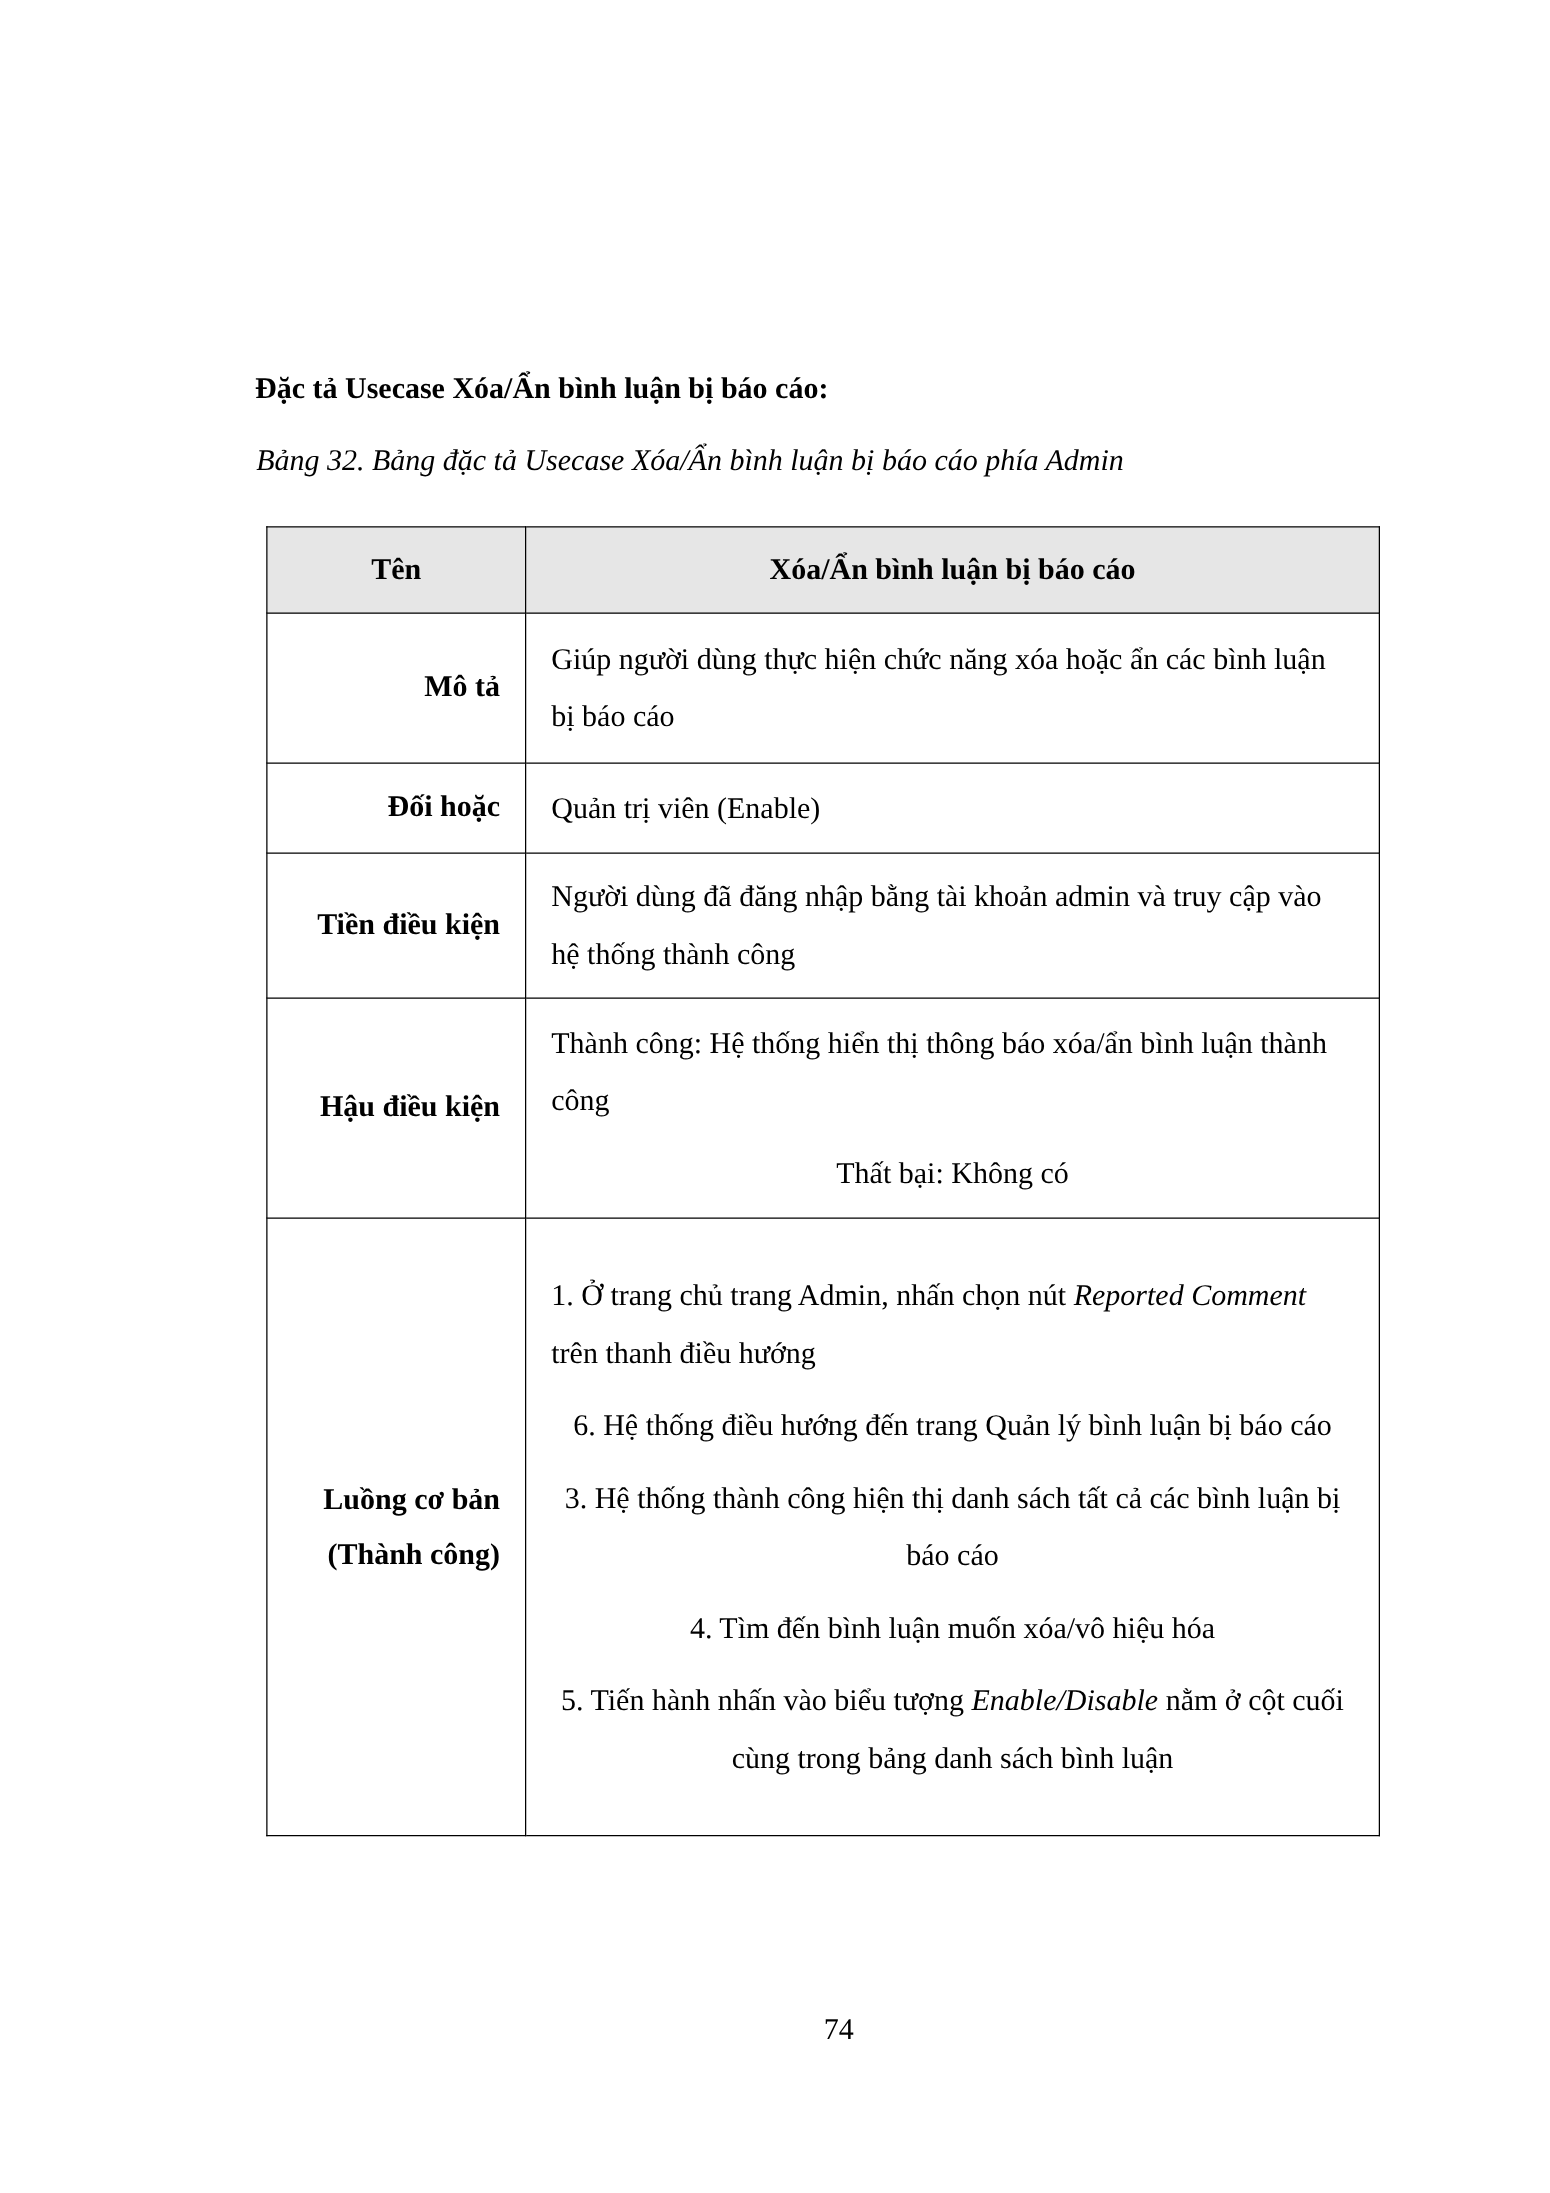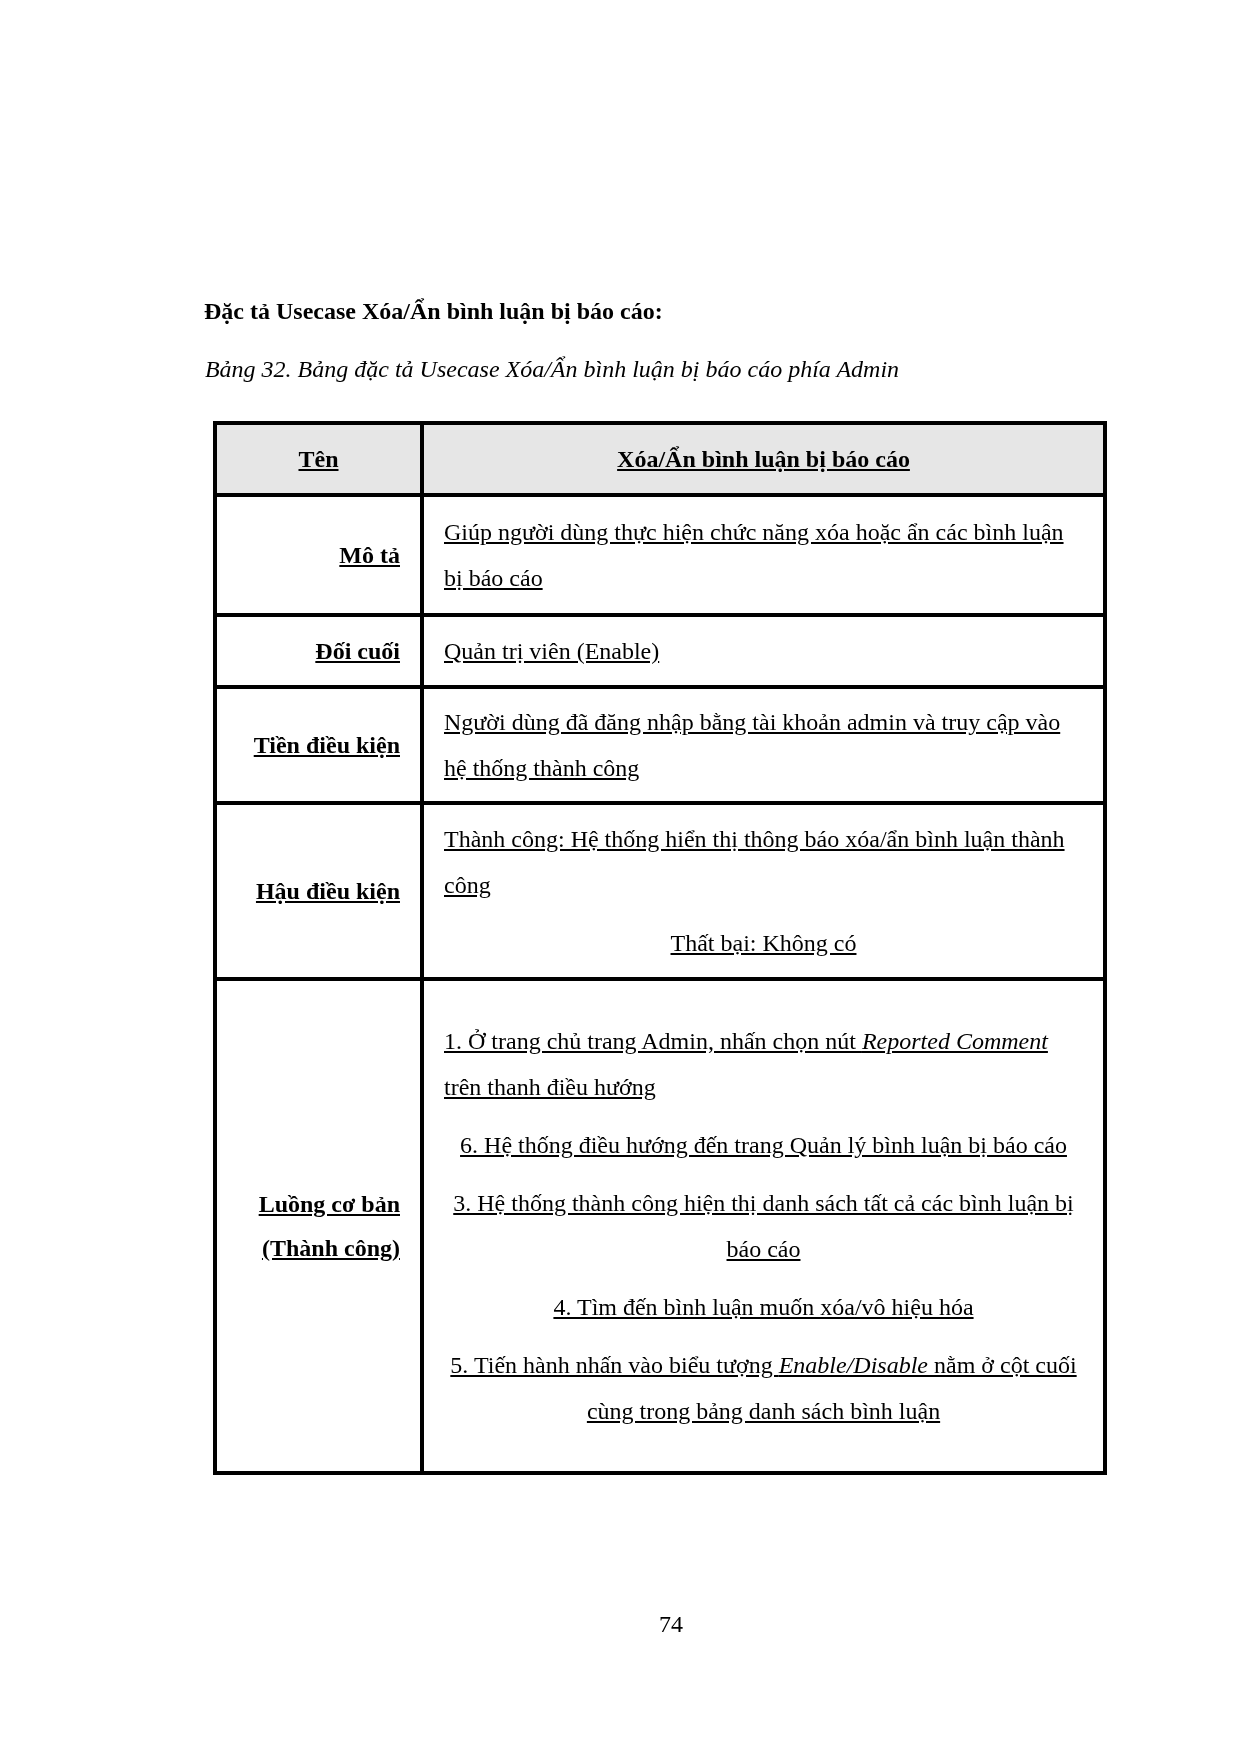--- a/index.html
+++ b/index.html
@@ -38,24 +38,23 @@
     table.spec {
       position: absolute;
       left: 213px;
       top: 421px;
       width: 890px;
       border-collapse: collapse;
       table-layout: fixed;
       font-size: 24px;
     }
     table.spec td, table.spec th {
-      border: 4px solid #000000;
+      border: 1px solid #000000;
       vertical-align: middle;
       padding: 0 20px;
-      text-decoration: underline;
     }
     table.spec col.c1 { width: 207px; }
     table.spec col.c2 { width: 683px; }
     table.spec th {
       background: #e6e6e6;
       font-weight: bold;
       text-align: center;
       height: 68px;
     }
     table.spec td.label {
@@ -104,21 +103,21 @@
     <th>Tên</th>
     <th>Xóa/Ẩn bình luận bị báo cáo</th>
   </tr>
   <tr style="height:120px;">
     <td class="label">Mô tả</td>
     <td class="content">
       <p>Giúp người dùng thực hiện chức năng xóa hoặc ẩn các bình luận bị báo cáo</p>
     </td>
   </tr>
   <tr style="height:72px;">
-    <td class="label">Đối cuối</td>
+    <td class="label">Đối hoặc</td>
     <td class="content">
       <p>Quản trị viên (Enable)</p>
     </td>
   </tr>
   <tr style="height:116px;">
     <td class="label">Tiền điều kiện</td>
     <td class="content">
       <p>Người dùng đã đăng nhập bằng tài khoản admin và truy cập vào hệ thống thành công</p>
     </td>
   </tr>

